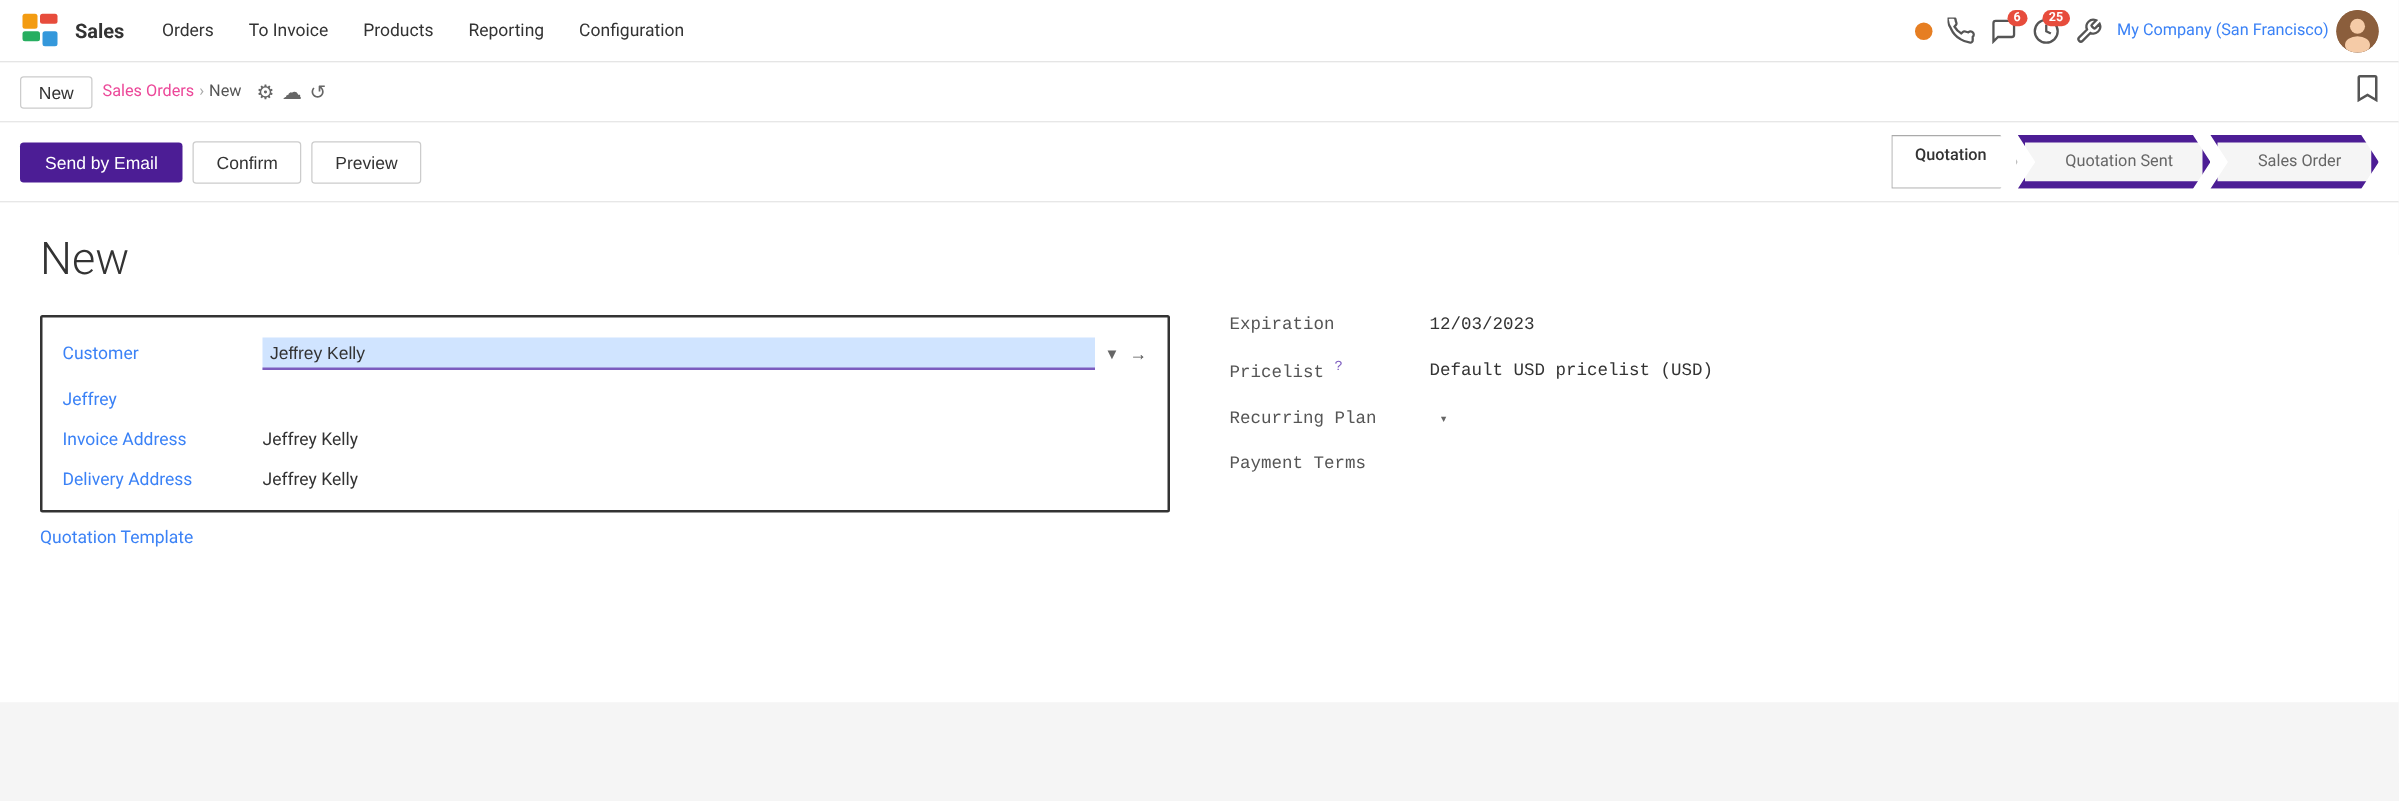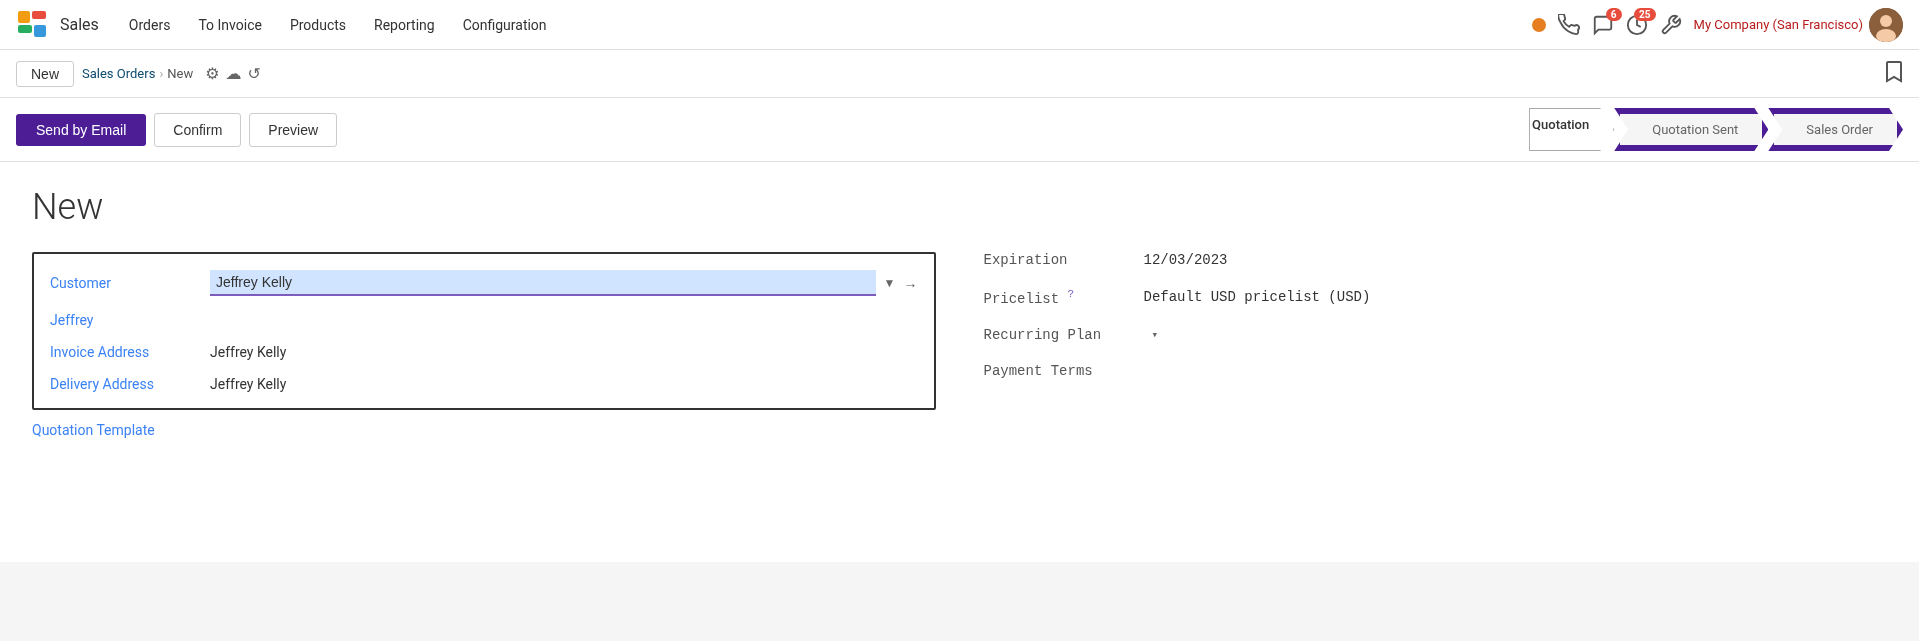--- a/index.html
+++ b/index.html
@@ -5,48 +5,48 @@
     * { box-sizing: border-box; margin: 0; padding: 0; }
     body { font-family: -apple-system, BlinkMacSystemFont, 'Segoe UI', Roboto, sans-serif; font-size: 14px; background: #f5f5f5; color: #333; }
 
     
     .topnav {
       display: flex; align-items: center; background: #fff; border-bottom: 1px solid #ddd;
       padding: 0 16px; height: 50px; gap: 4px;
     }
     .topnav-logo { width: 32px; height: 32px; margin-right: 8px; }
     .topnav-logo svg { width: 32px; height: 32px; }
-    .topnav-appname { font-size: 16px; font-weight: 400; color: #333; margin-right: 12px; }
+    .topnav-appname { font-size: 16px; font-weight: 700; color: #333; margin-right: 12px; }
     .topnav-menu { display: flex; gap: 0; }
     .topnav-menu-item {
       padding: 0 14px; height: 50px; display: flex; align-items: center;
       font-size: 14px; color: #333; cursor: pointer; text-decoration: none;
     }
     .topnav-right { margin-left: auto; display: flex; align-items: center; gap: 12px; }
     .topnav-icon-btn { position: relative; cursor: pointer; display: flex; align-items: center; }
     .badge {
       position: absolute; top: -6px; right: -8px;
       background: #e74c3c; color: #fff; font-size: 10px; font-weight: bold;
       border-radius: 10px; padding: 1px 5px; min-width: 16px; text-align: center;
     }
     .topnav-user { display: flex; align-items: center; gap: 6px; cursor: pointer; }
-    .topnav-username { font-size: 13px; color: #b91c1c; }
+    .topnav-username { font-size: 13px; color: #3b82f6; }
     .user-avatar { width: 34px; height: 34px; border-radius: 50%; background: #8b5e3c; display: flex; align-items: center; justify-content: center; overflow: hidden; }
 
     
     .actionbar {
       background: #fff; border-bottom: 1px solid #e0e0e0;
       padding: 6px 16px; display: flex; align-items: center; gap: 8px; height: 48px;
     }
     .btn-new {
       border: 1px solid #ccc; background: #fff; padding: 4px 14px;
       font-size: 14px; cursor: pointer; border-radius: 3px; color: #333;
     }
     .breadcrumb { display: flex; align-items: center; gap: 4px; font-size: 13px; }
-    .breadcrumb-link { color: #0c4a6e; cursor: pointer; text-decoration: none; }
+    .breadcrumb-link { color: #ec4899; cursor: pointer; text-decoration: none; }
     .breadcrumb-current { color: #555; }
     .breadcrumb-sep { color: #aaa; }
     .actionbar-icons { display: flex; align-items: center; gap: 6px; margin-left: 4px; }
     .actionbar-icon { cursor: pointer; color: #666; font-size: 16px; }
     .bookmark-btn { margin-left: auto; cursor: pointer; color: #666; font-size: 18px; }
 
     
     .buttonbar {
       background: #fff; border-bottom: 1px solid #e0e0e0;
       padding: 10px 16px; display: flex; align-items: center; gap: 8px;
@@ -63,21 +63,21 @@
     
     .status-bar { margin-left: auto; display: flex; align-items: center; }
     .status-step {
       padding: 8px 24px 8px 32px; font-size: 13px; color: #666;
       background: #f5f5f5; border: 6px solid #4c1d95;
       position: relative; cursor: pointer;
       clip-path: polygon(0 0, calc(100% - 14px) 0, 100% 50%, calc(100% - 14px) 100%, 0 100%, 14px 50%);
     }
     .status-step:first-child {
       clip-path: polygon(0 0, calc(100% - 14px) 0, 100% 50%, calc(100% - 14px) 100%, 0 100%);
-      padding-left: 2px;
+      padding-left: 18px;
       text-align: center;
     }
     .status-step.active {
       background: #fff; border: 1px solid #aaa; color: #333; font-weight: 500;
       border-right-color: #aaa;
     }
     .status-steps { display: flex; gap: 0; }
 
     
     .main-content { background: #fff; padding: 24px 32px; min-height: 400px; }

